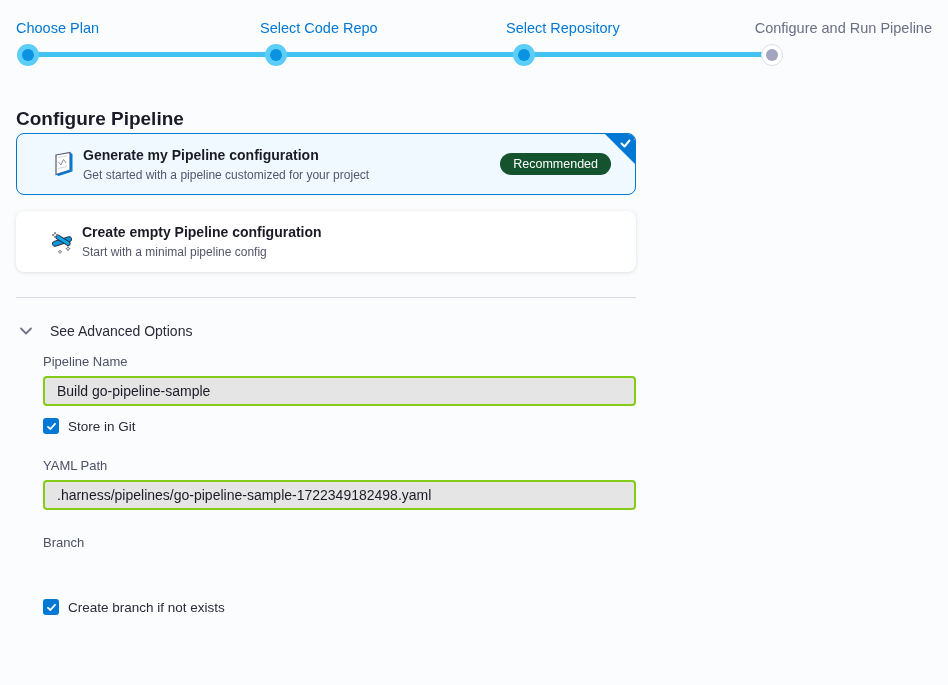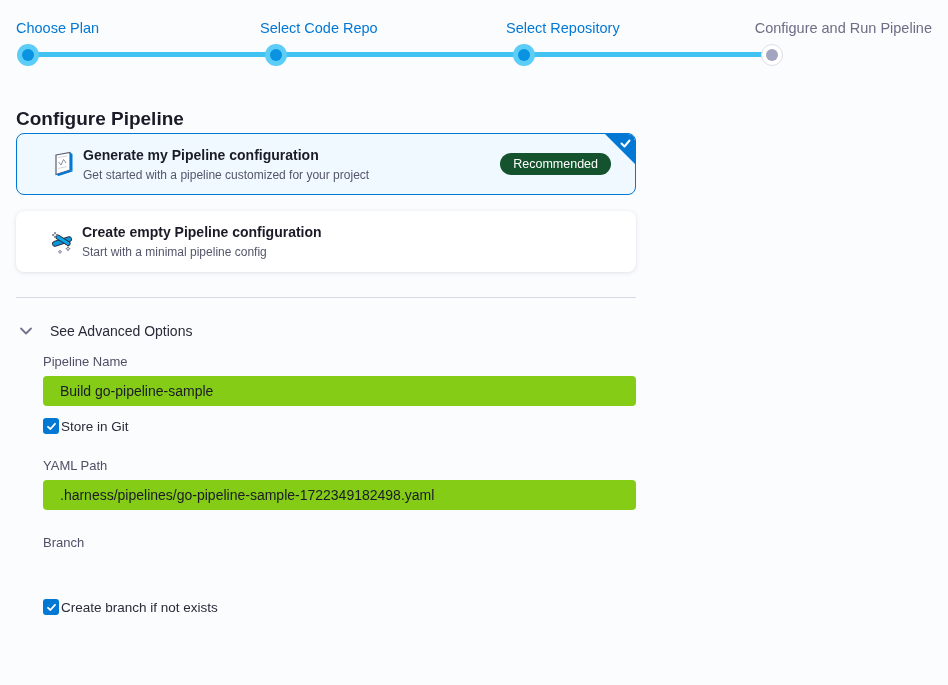--- a/index.html
+++ b/index.html
@@ -87,30 +87,30 @@
     cursor: pointer;
   }
   .adv-toggle-label { font-size: 14px; color: #2A2A39; }
 
   .form-label {
     position: absolute; left: 43px;
     font-size: 13px; color: #4E5066;
   }
   .text-input {
     position: absolute; left: 43px; width: 593px; height: 30px;
-    background: #84cc16;
-    border: 5px solid #84cc16; border-radius: 4px;
+    background: #e5e5e5;
+    border: 2px solid #84cc16; border-radius: 4px;
     padding: 0 12px;
     font-family: "Liberation Sans", "DejaVu Sans", sans-serif;
     font-size: 14px; color: #1B1B28;
     outline: none;
   }
   .check-row {
     position: absolute; left: 43px;
-    display: flex; align-items: center; gap: 2px;
+    display: flex; align-items: center; gap: 9px;
   }
   .checkbox {
     width: 16px; height: 16px; border-radius: 3px;
     background: #0278D5;
     display: flex; align-items: center; justify-content: center;
     cursor: pointer; flex: none;
   }
   .check-label { font-size: 13.5px; color: #2A2A39; }
 </style>
 </head>

